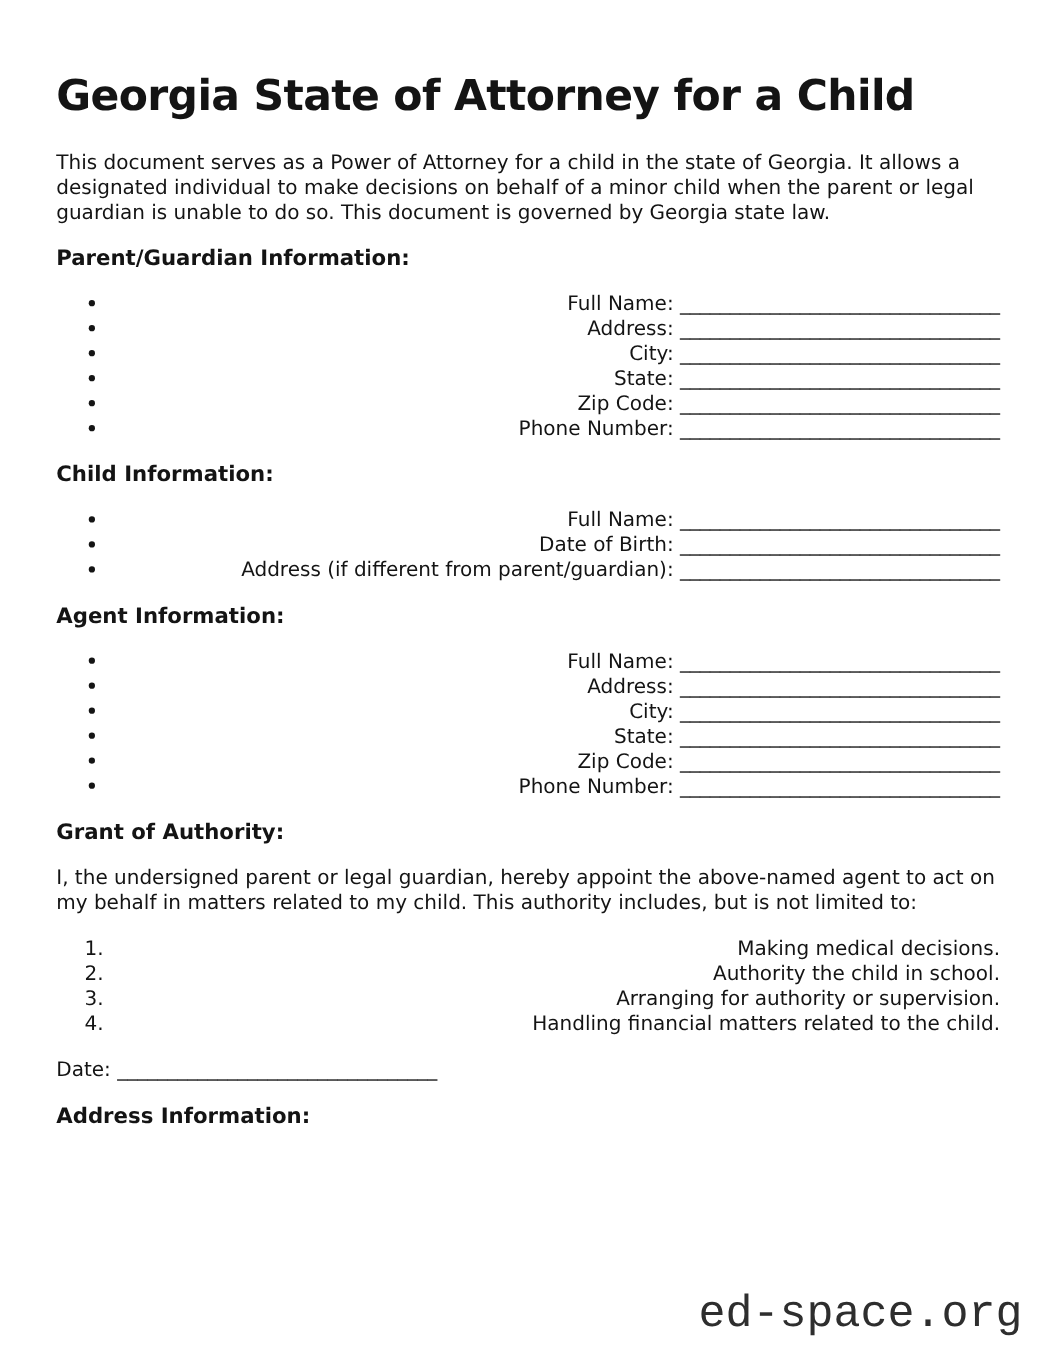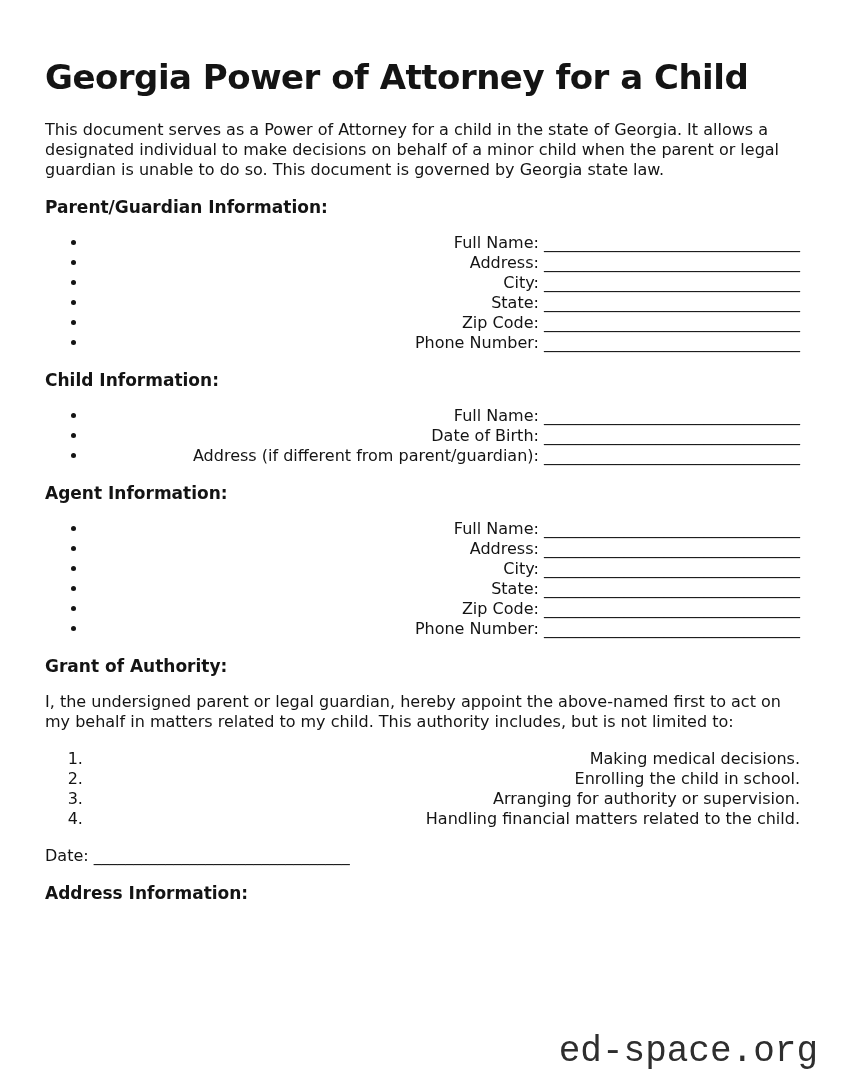--- a/index.html
+++ b/index.html
@@ -51,21 +51,21 @@
     line-height: 36px;
     color: #2e2e2e;
     font-weight: normal;
   }
 </style>
 </head>
 <body>
 
 <div class="page">
 
-  <h1 class="doc-title">Georgia Power of Attorney for a Child</h1>
+  <h1 class="doc-title">Georgia State of Attorney for a Child</h1>
 
   <p>This document serves as a Power of Attorney for a child in the state of Georgia. It allows a designated individual to make decisions on behalf of a minor child when the parent or legal guardian is unable to do so. This document is governed by Georgia state law.</p>
 
   <h3 class="section-heading">Parent/Guardian Information:</h3>
   <ul class="field-list">
     <li><span>Full Name:</span> <span class="blank">________________________________</span></li>
     <li><span>Address:</span> <span class="blank">________________________________</span></li>
     <li><span>City:</span> <span class="blank">________________________________</span></li>
     <li><span>State:</span> <span class="blank">________________________________</span></li>
     <li><span>Zip Code:</span> <span class="blank">________________________________</span></li>
@@ -83,24 +83,24 @@
   <ul class="field-list">
     <li><span>Full Name:</span> <span class="blank">________________________________</span></li>
     <li><span>Address:</span> <span class="blank">________________________________</span></li>
     <li><span>City:</span> <span class="blank">________________________________</span></li>
     <li><span>State:</span> <span class="blank">________________________________</span></li>
     <li><span>Zip Code:</span> <span class="blank">________________________________</span></li>
     <li><span>Phone Number:</span> <span class="blank">________________________________</span></li>
   </ul>
 
   <h3 class="section-heading">Grant of Authority:</h3>
-  <p>I, the undersigned parent or legal guardian, hereby appoint the above-named first to act on my behalf in matters related to my child. This authority includes, but is not limited to:</p>
+  <p>I, the undersigned parent or legal guardian, hereby appoint the above-named agent to act on my behalf in matters related to my child. This authority includes, but is not limited to:</p>
   <ol class="authority-list">
     <li>Making medical decisions.</li>
-    <li>Enrolling the child in school.</li>
+    <li>Authority the child in school.</li>
     <li>Arranging for authority or supervision.</li>
     <li>Handling financial matters related to the child.</li>
   </ol>
 
 
 
   <p class="date-line"><span>Date:</span> <span class="blank">________________________________</span></p>
 
   <h3 class="section-heading">Address Information:</h3>
 

